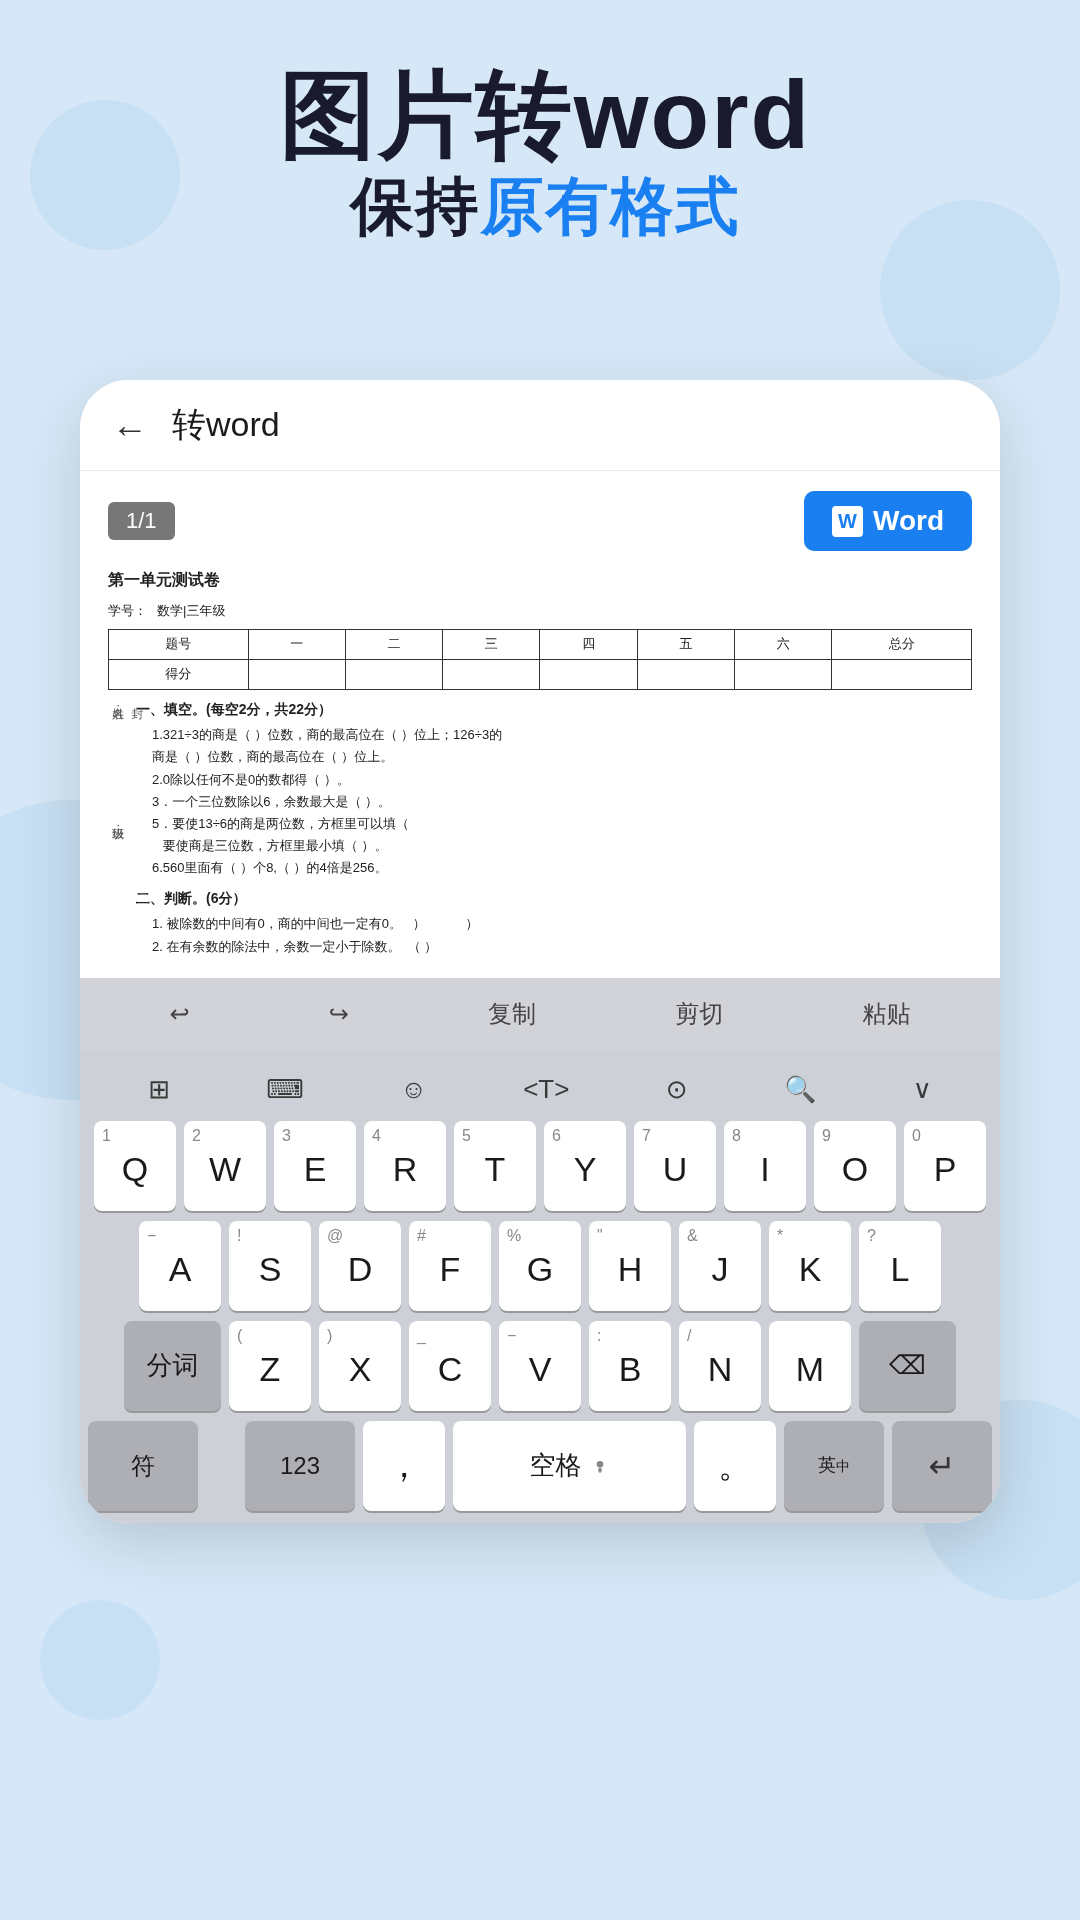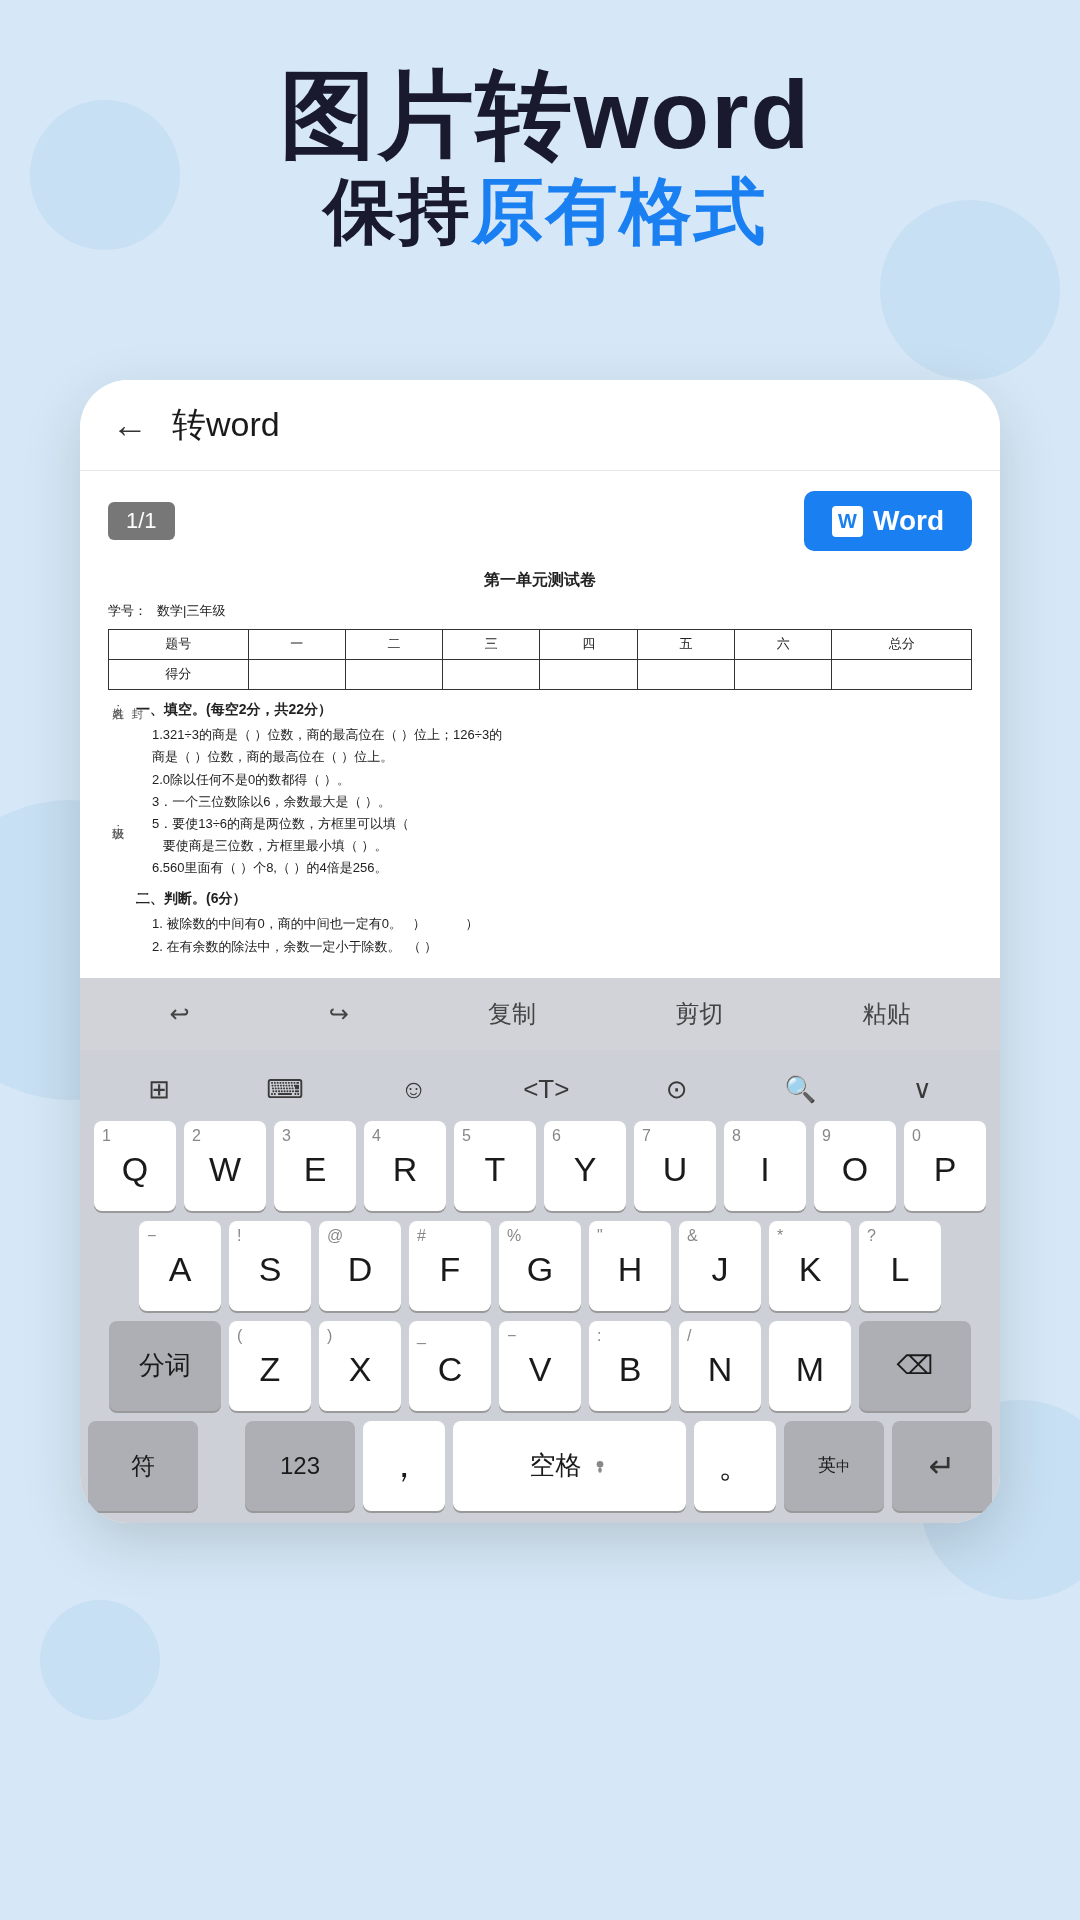--- a/index.html
+++ b/index.html
@@ -21,21 +21,21 @@
       padding: 0 60px;
     }
     .hero-line1 {
       font-size: 96px;
       font-weight: 900;
       color: #1a1a2e;
       line-height: 1.15;
       letter-spacing: 2px;
     }
     .hero-line2 {
-      font-size: 72px;
+      font-size: 63px;
       font-weight: 900;
       color: #1a1a2e;
       line-height: 1.15;
       letter-spacing: 2px;
     }
     .hero-line2 .accent {
       color: #1a7ff0;
     }
 
     
@@ -115,21 +115,20 @@
       align-items: center;
     }
 
     
     .doc-content {
       font-size: 14px;
       color: #222;
       line-height: 1.6;
     }
     .doc-title {
-      text-align: center;
       font-size: 16px;
       font-weight: bold;
       margin-bottom: 8px;
     }
     .doc-table {
       width: 100%;
       border-collapse: collapse;
       margin-bottom: 3px;
       font-size: 13px;
     }
@@ -201,21 +200,21 @@
       align-items: center;
       justify-content: center;
       position: relative;
     }
     .kb-key.normal {
       width: 82px;
       height: 90px;
     }
     .kb-key.special {
       background: #aeaeb5;
-      width: 112px;
+      width: 97px;
       height: 90px;
     }
     .key-sub {
       font-size: 16px;
       color: #888;
       position: absolute;
       top: 6px;
       left: 8px;
     }
     .key-main {

